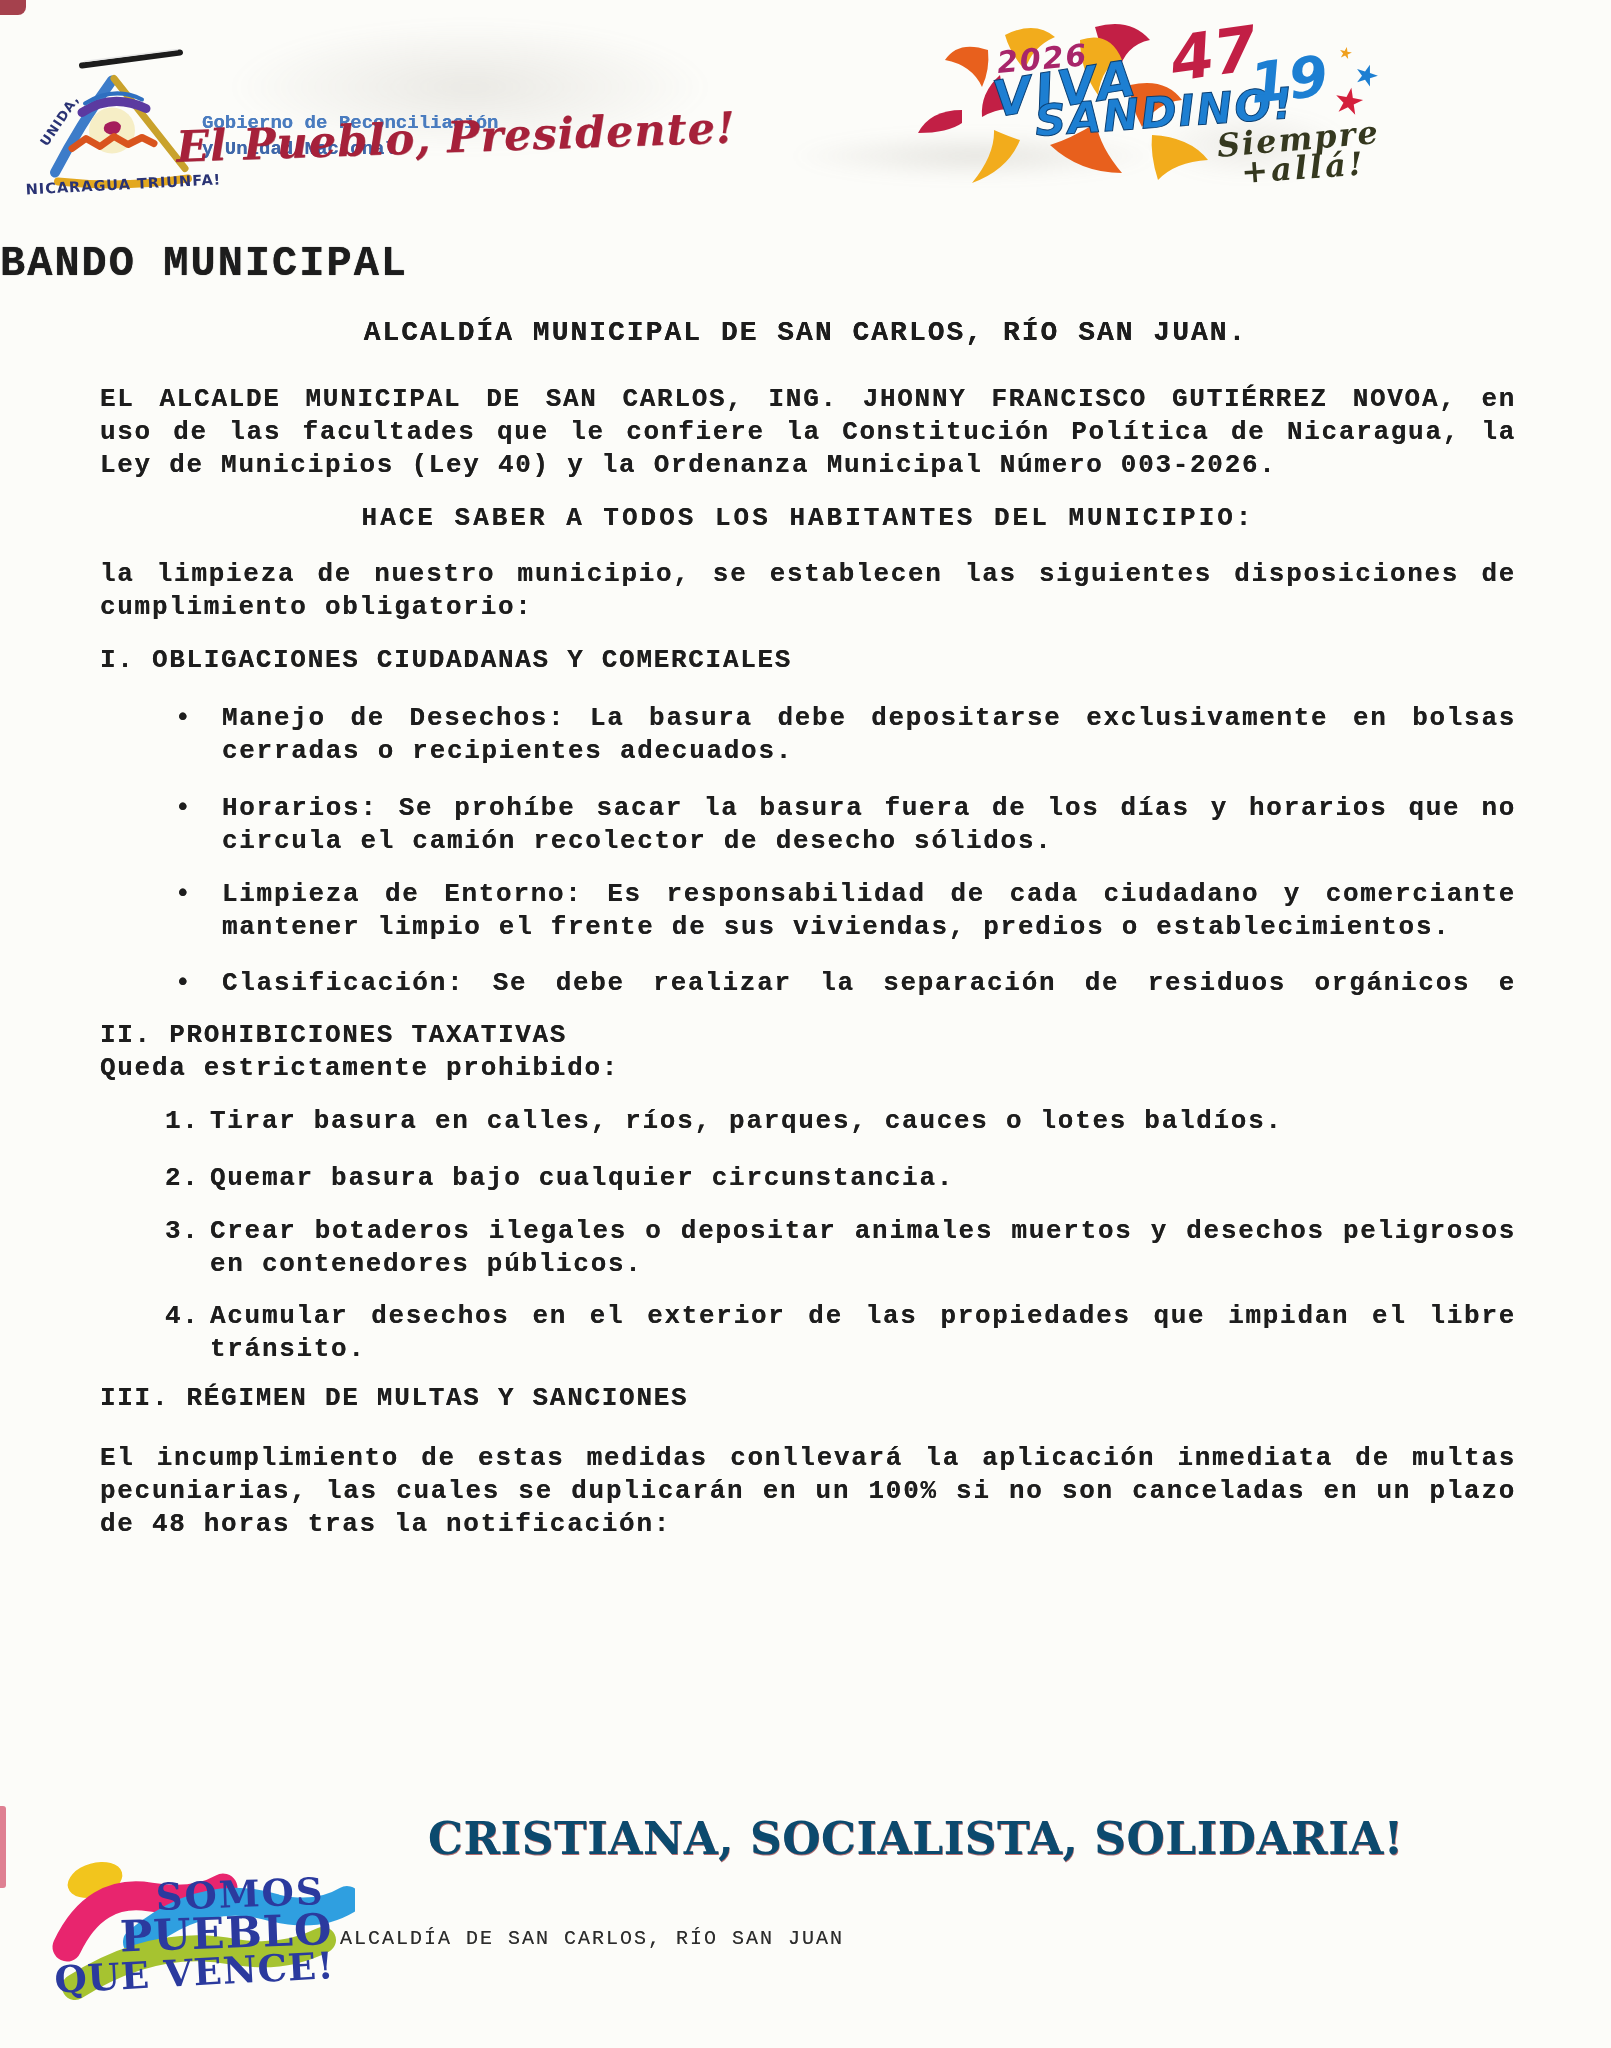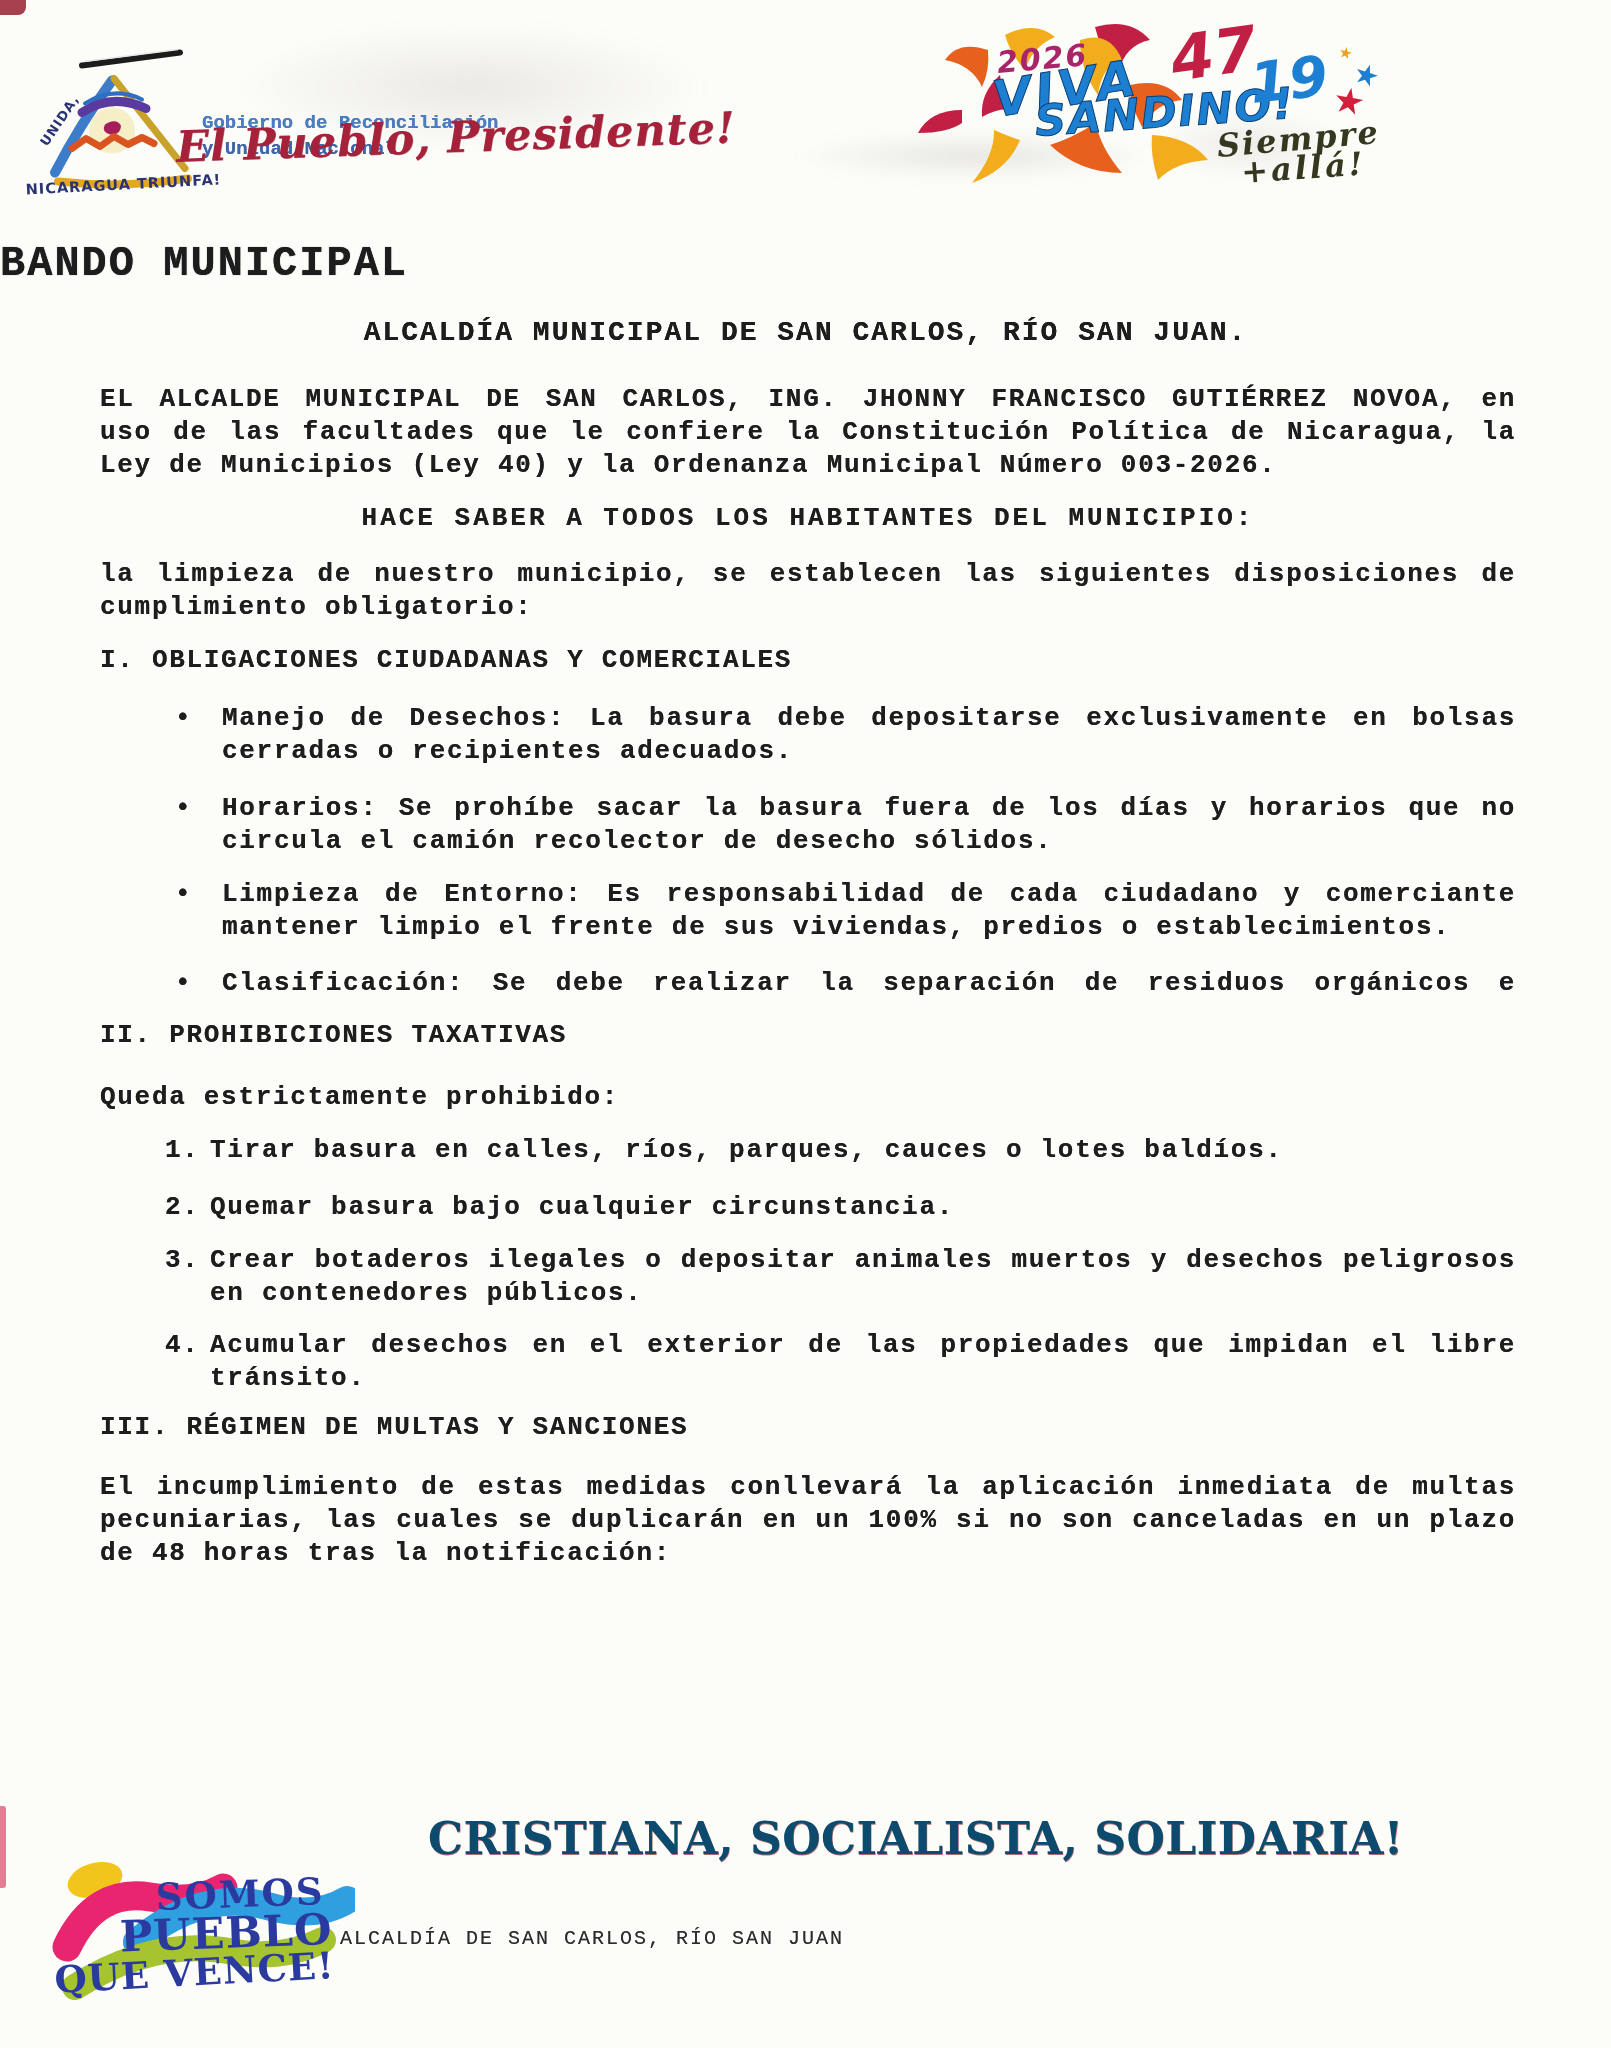--- a/index.html
+++ b/index.html
@@ -43,21 +43,21 @@
   .flow{
     position:absolute; left:100px; top:383px; width:1416px;
     font-size:26px; line-height:33px; font-weight:bold; letter-spacing:1.7px;
     text-shadow:0 0 0.6px rgba(15,15,15,.75);
   }
   .jline{display:block; text-align:justify; text-align-last:justify;}
   .lline{display:block; text-align:left;}
   .cline{display:block; text-align:center; letter-spacing:3px;}
   .mb16{margin-bottom:16px}.mb19{margin-bottom:19px}.mb20{margin-bottom:20px}
   .mb23{margin-bottom:23px}.mb24{margin-bottom:24px}.mb25{margin-bottom:25px}
-  .mb27{margin-bottom:27px}.mb29{margin-bottom:29px}
+  .mb27{margin-bottom:27px}.mb29{}
   .bullet-item{position:relative; padding-left:122px;}
   .bullet-item .marker{position:absolute; left:75px; top:0;}
   .num-item{position:relative; padding-left:110px;}
   .num-item .marker{position:absolute; left:65px; top:0;}
   
   .footer-slogan{
     position:absolute; left:428px; top:1813px;
     font-family:"DejaVu Serif", serif; font-weight:bold; font-size:44px;
     color:#0c4a6e; letter-spacing:0.5px; white-space:nowrap;
     text-shadow:0.6px 0.8px 0 rgba(130,10,15,.6);

